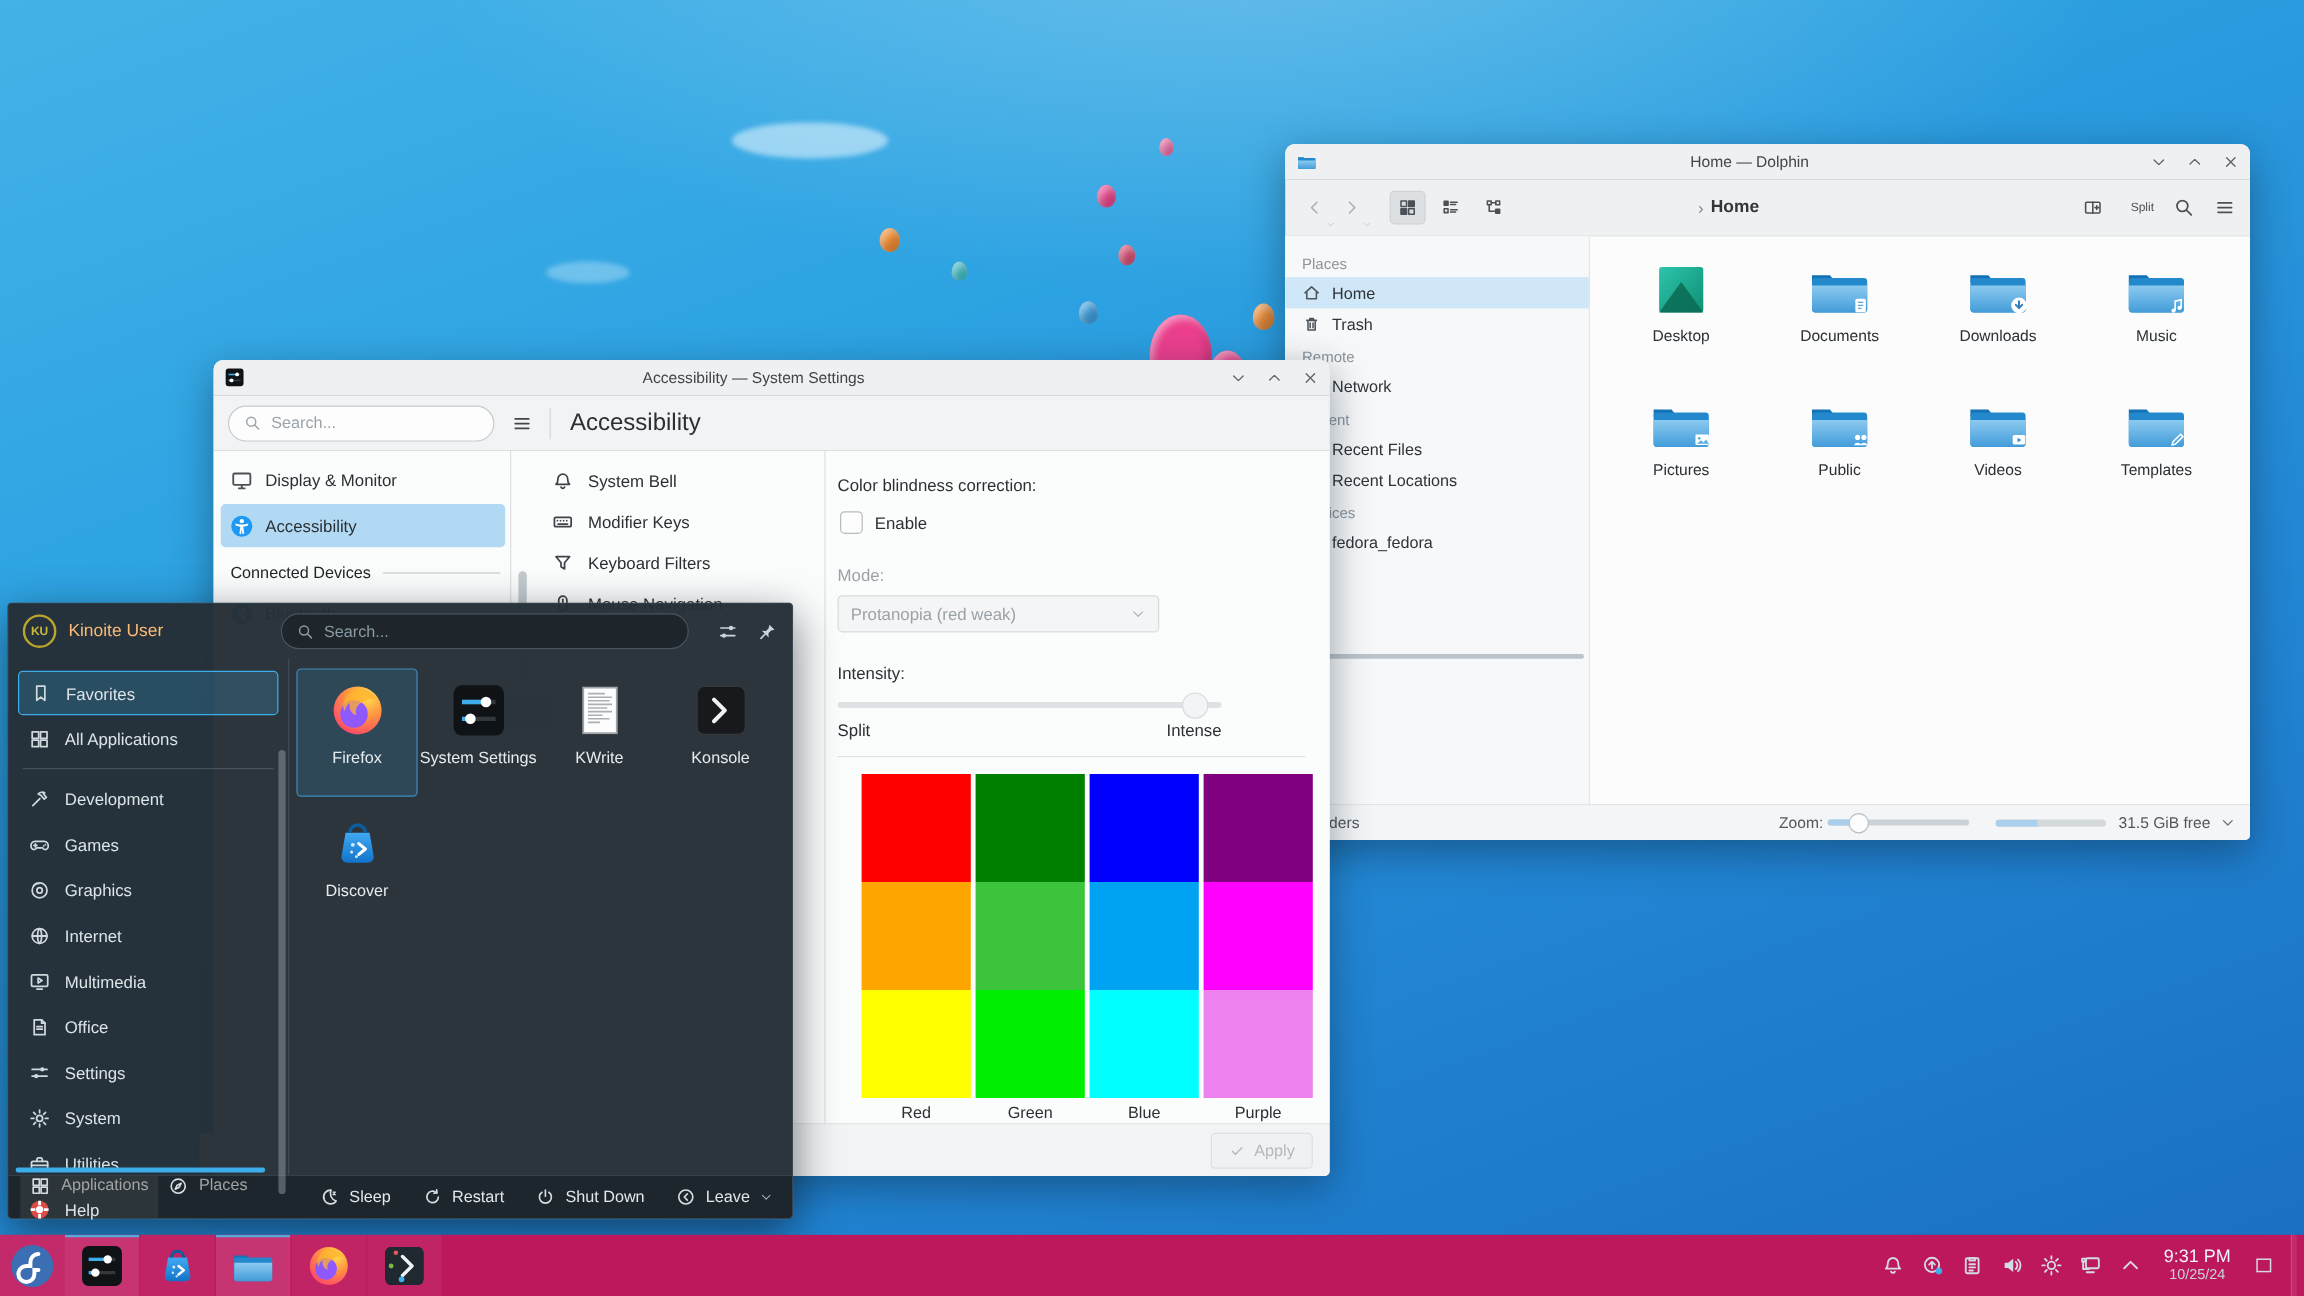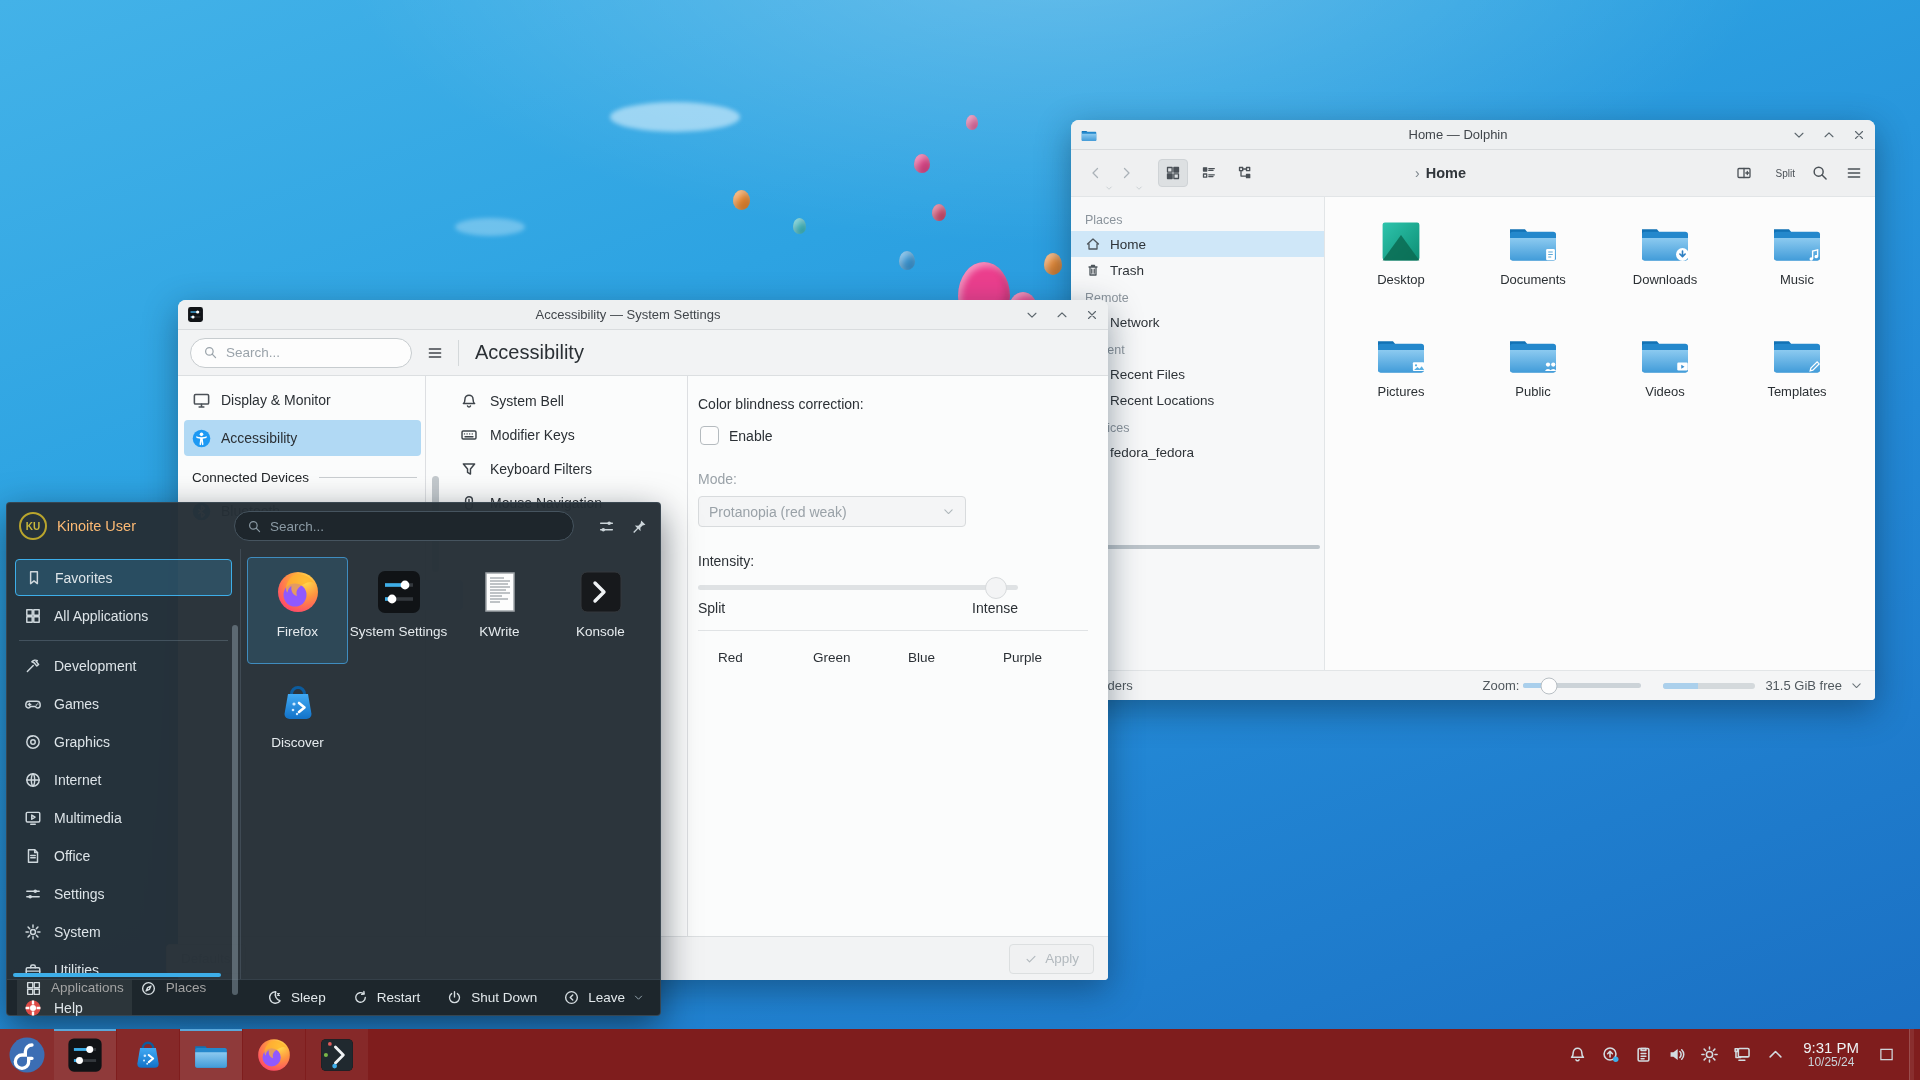--- a/index.html
+++ b/index.html
@@ -73,21 +73,21 @@
 .scol-main{flex:1;position:relative;padding:20px 20px 0 10px;font-size:14px;color:#2b3035}
 .lblgrey{color:#9aa2a8}
 .enable-row{display:flex;align-items:center;gap:10px;margin:14px 0 26px 2px}
 .cbox{width:19px;height:19px;border:1px solid #b5bbbf;border-radius:4px;background:#fdfdfd}
 .dropdown{display:flex;align-items:center;justify-content:space-between;width:268px;height:31px;margin-top:9px;padding:0 10px;border:1px solid #d8dbdd;border-radius:4px;background:#f4f5f6;color:#9aa2a8}
 .slider{position:relative;width:320px;height:5px;border-radius:3px;background:#dfe2e4;margin:16px 0 10px}
 .slider .knob{position:absolute;left:93%;top:50%;transform:translate(-50%,-50%);width:22px;height:22px;border-radius:50%;background:#f3f4f5;border:1px solid #d7dadc}
 .mildrow{display:flex;justify-content:space-between;width:320px;font-size:14px;color:#2b3035;margin-bottom:14px}
 .chr{height:1px;background:#e0e3e5;margin-right:6px}
 .cgrid{display:flex;gap:4px;margin:14px 0 0 20px}
-.ccol{display:flex;flex-direction:row;width:91px}
+.ccol{display:flex;flex-direction:column;width:91px}
 .ccell{height:90px}
 .cclabel{text-align:center;font-size:13.5px;color:#2b3035;padding-top:5px}
 .sfooter{height:44px;flex:none;display:flex;align-items:center;justify-content:space-between;border-top:1px solid #dcdfe1;background:#f2f3f4;padding:0 14px 0 0;border-radius:0 0 4px 4px}
 .btn{display:flex;align-items:center;gap:7px;height:30px;padding:0 14px;border:1px solid #dcdfe0;border-radius:4px;background:#f0f1f2;color:#b2b9be;font-size:13.5px}
 .btn.defaults{margin-left:-12px}
 
 #kickoff{position:absolute;left:6px;top:502px;width:655px;height:514px;background:rgba(37,46,54,.97);border:1px solid rgba(90,110,125,.35);border-radius:4px;box-shadow:0 12px 36px rgba(5,15,25,.55);display:flex;flex-direction:column;color:#dde4e8;z-index:30}
 .khead{height:46px;flex:none;display:flex;align-items:center;gap:10px;padding:0 12px}
 .avatar{width:28px;height:28px;border-radius:50%;border:2px solid #b9a52d;color:#c9b93c;display:flex;align-items:center;justify-content:center;font-size:10px;font-weight:bold}
 .kuser{font-size:14.5px;color:#fdba74}
@@ -110,21 +110,21 @@
 .ktile .aicon{width:48px;height:48px}
 .ktile .klabel{margin-top:8px;font-size:13.5px;color:#e6ebee;text-align:center;line-height:1.2}
 .kfoot{height:36px;flex:none;display:flex;align-items:center;background:rgba(28,36,42,.85);border-top:1px solid rgba(120,140,155,.25);border-radius:0 0 4px 4px;padding:0 10px;font-size:13.5px}
 .ktab{display:flex;gap:9px;height:100%;padding:0 8px;color:#a3a3a3}
 .ktab.sel{background:rgba(255,255,255,.07)}
 .kactions{margin-left:auto;display:flex;gap:26px;padding-right:6px}
 .kaction{display:flex;align-items:center;gap:8px;color:#e2e8eb}
 .kaction .ic,.ktab .ic{width:17px;height:17px;color:#d6dde1}
 .kaction .chev{width:11px;height:11px;color:#9fb0ba}
 
-#taskbar{position:absolute;left:0;right:0;bottom:0;height:51px;background:#7f1d1d;display:flex;z-index:40}
+#taskbar{position:absolute;left:0;right:0;bottom:0;height:51px;background:#be185d;display:flex;z-index:40}
 .launcher{width:54px;height:51px;display:flex;align-items:center;justify-content:center;background:rgba(255,255,255,.08)}
 .launcher svg{width:40px;height:40px}
 .task{width:62px;height:51px;display:flex;align-items:center;justify-content:center;background:rgba(255,255,255,.055);margin-right:1px}
 .task svg{width:38px;height:38px}
 .task.active{background:rgba(255,255,255,.13);box-shadow:inset 0 2px 0 #5aa7d9}
 .tray{margin-left:auto;display:flex;align-items:center;gap:7px;padding-right:6px}
 .tricon{width:26px;height:26px;display:flex;align-items:center;justify-content:center;color:#d3dce1}
 .tricon .ic{width:19px;height:19px}
 .clock{text-align:center;color:#eef3f5;margin:0 8px;line-height:1.15}
 .clock .time{font-size:15px}

